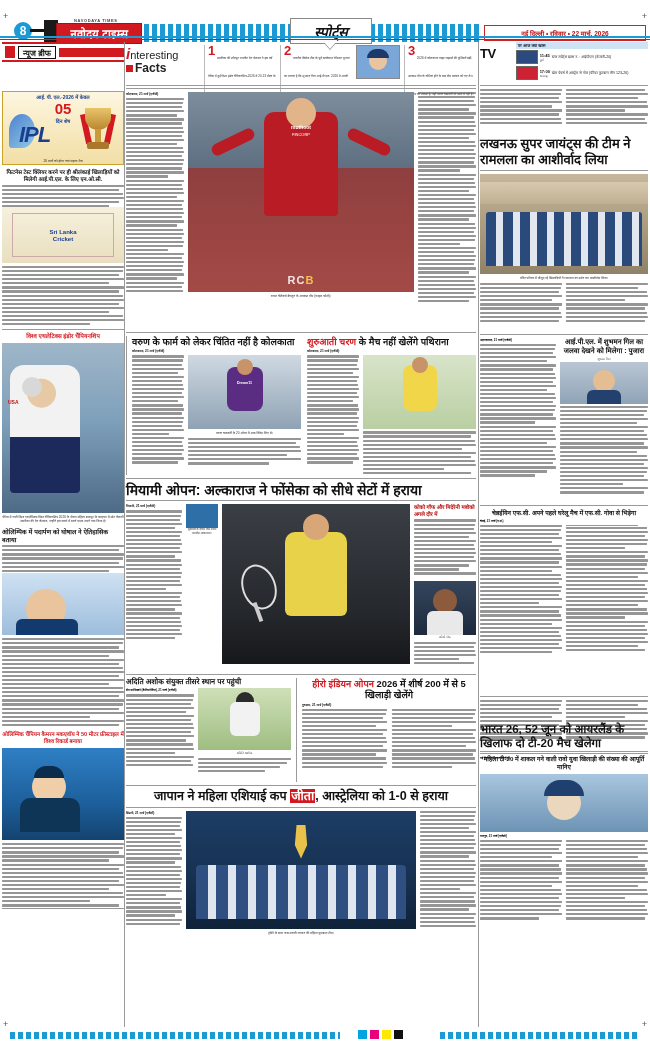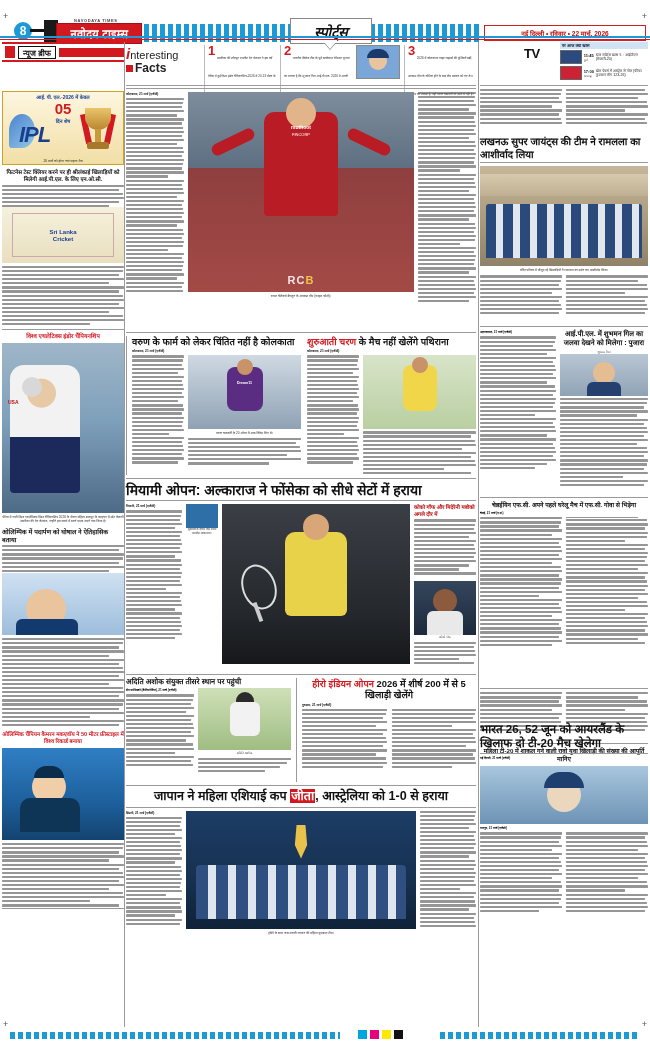--- a/index.html
+++ b/index.html
@@ -804,21 +804,21 @@
             <i class="tx s2"></i>
             <i class="tx s3"></i>
             <i class="tx s1"></i>
         </div>
       </div>
     </div>
   </div>
 
   <div class="col" id="right-col">
 
-    <div style="display:flex;align-items:flex-start;gap:20px;height:42px;padding-left:44px;">
+    <div style="display:flex;align-items:flex-start;gap:20px;height:42px;">
       <div style="flex:0 0 auto;padding-top:2px;">
         <span class="tv-title">TV</span>
       </div>
       <div style="flex:1;">
         <div class="tv-sub">पर आज क्या खास</div>
         <div class="tv-row">
           <div class="tv-thumb"></div>
           <div>
             <div class="tv-time">11:45</div>
             <div style="font-size:3px;color:#444;">पूर्वा</div>
@@ -852,21 +852,21 @@
       <i class="tx s1"></i>
         <i class="tx s4"></i>
         <i class="tx s3"></i>
         <i class="tx s1"></i>
         <i class="tx s5"></i>
       <i class="tx s1"></i>
         <i class="tx s2"></i>
         <i class="tx s3"></i>
     </div>
 
-    <div class="sec-hd" style="font-size:10px;line-height:1.25;margin:3px 0 0;">लखनऊ सुपर जायंट्स की टीम ने रामलला का आशीर्वाद लिया</div>
+    <div class="sec-hd" style="font-size:13px;line-height:1.25;margin:3px 0 0;">लखनऊ सुपर जायंट्स की टीम ने रामलला का आशीर्वाद लिया</div>
     <div class="rule-h" style="position:relative;width:100%;margin:1px 0 3px;"></div>
 
     <div class="photo" style="height:100px;background:linear-gradient(180deg,#c7b79a 0%,#a99a7d 55%,#8f8268 100%);">
       <div style="position:absolute;left:6px;right:6px;bottom:8px;height:54px;background:repeating-linear-gradient(90deg,#2b4a7c 0 10px,#e2e6ee 10px 17px);border-radius:3px 3px 0 0;"></div>
       <div style="position:absolute;left:0;right:0;top:8px;height:22px;background:linear-gradient(180deg,#d7c9ad,#c0b093);"></div>
     </div>
     <div class="cap" style="margin-top:2px;">मंदिर परिसर में मौजूद रहे खिलाड़ियों ने रामलला का दर्शन कर आशीर्वाद लिया।</div>
 
     <div class="txblock" style="height:48px;columns:2;column-gap:4px;margin-top:3px;">
       <i class="tx s1"></i>

